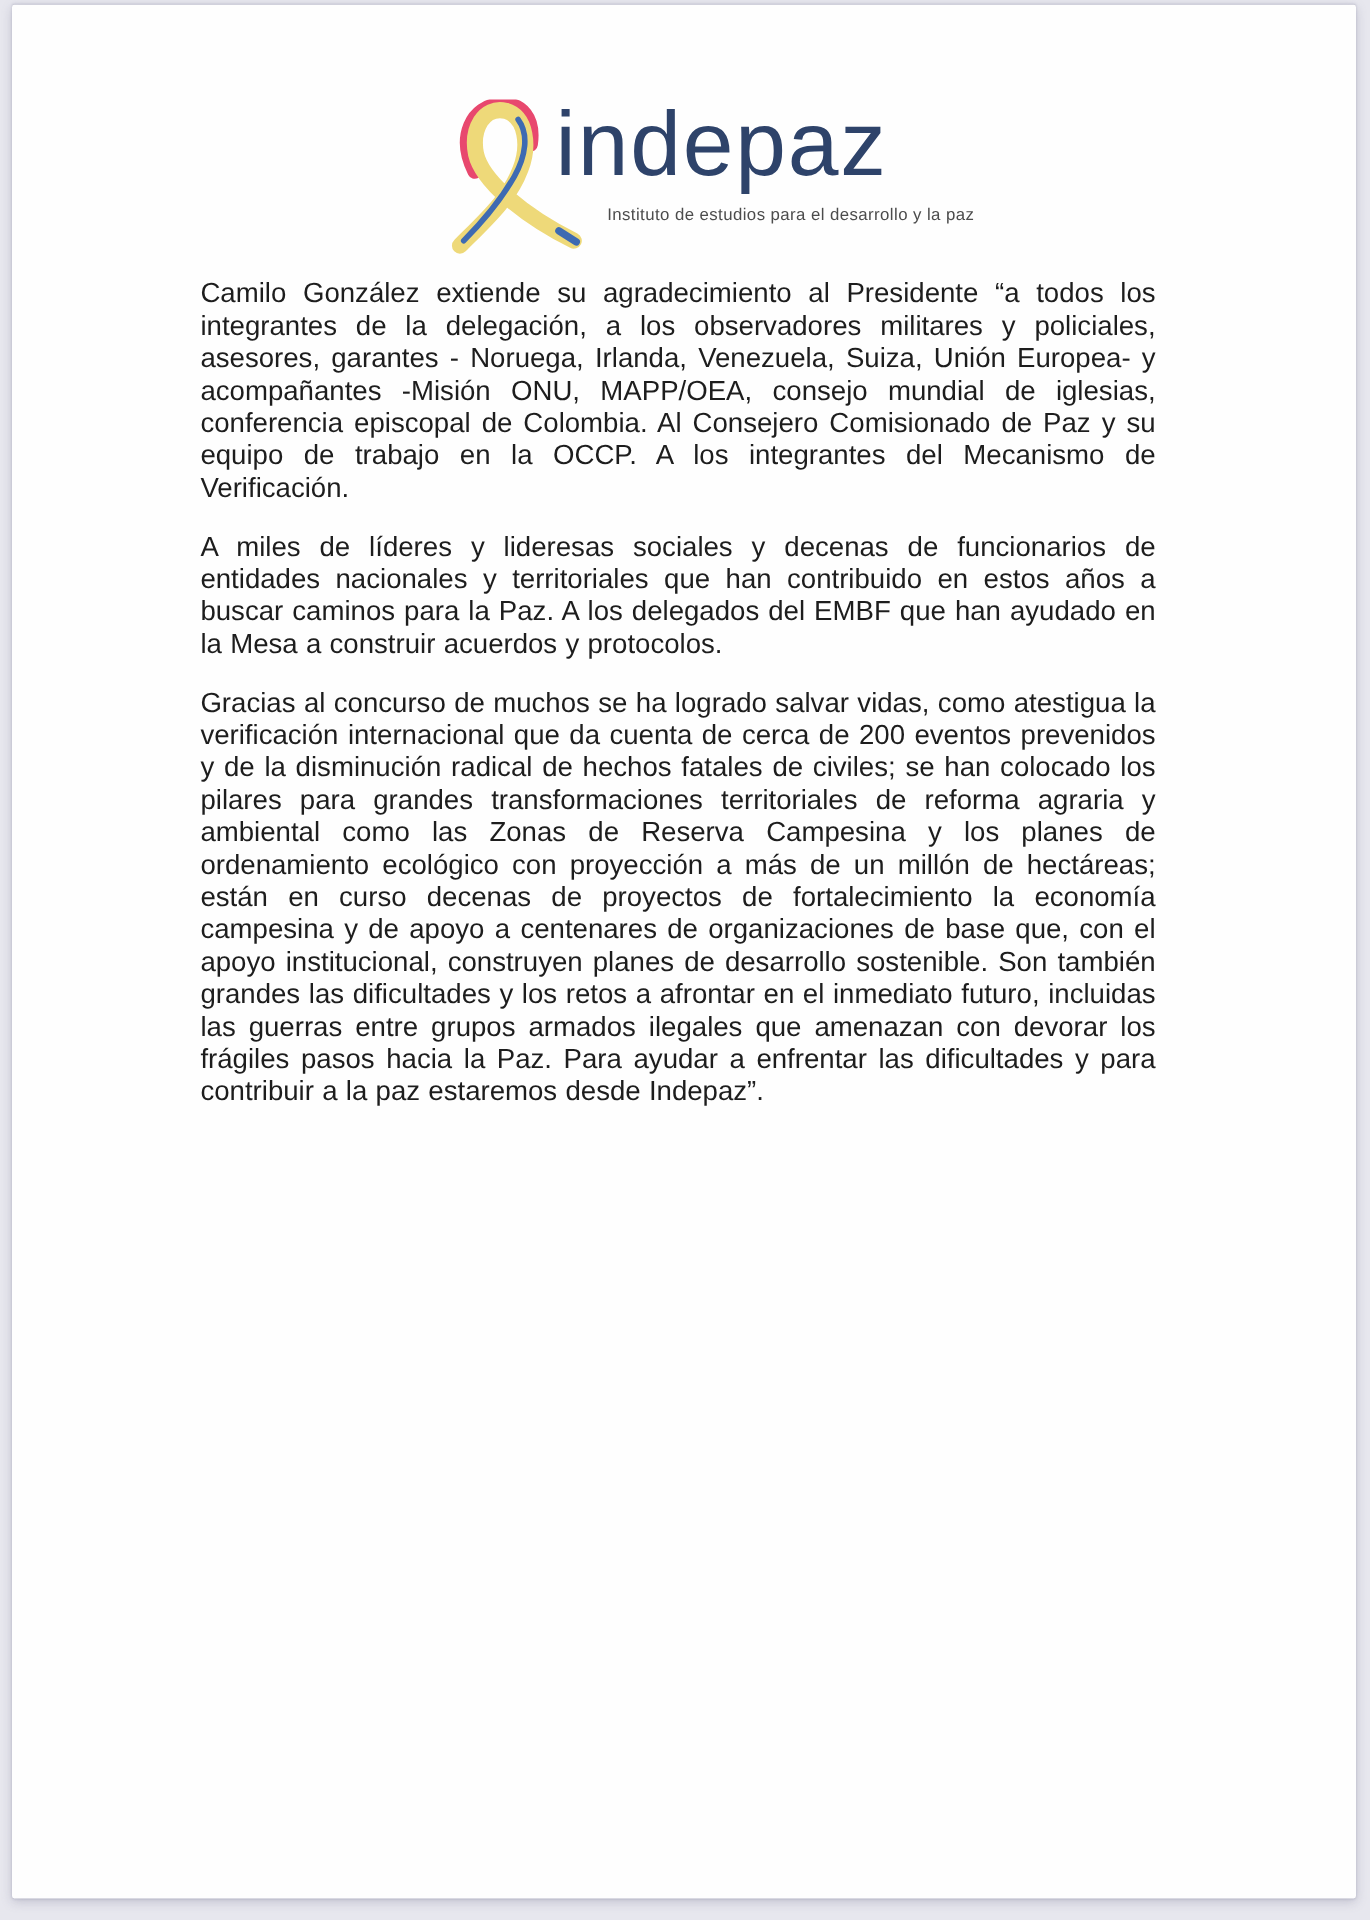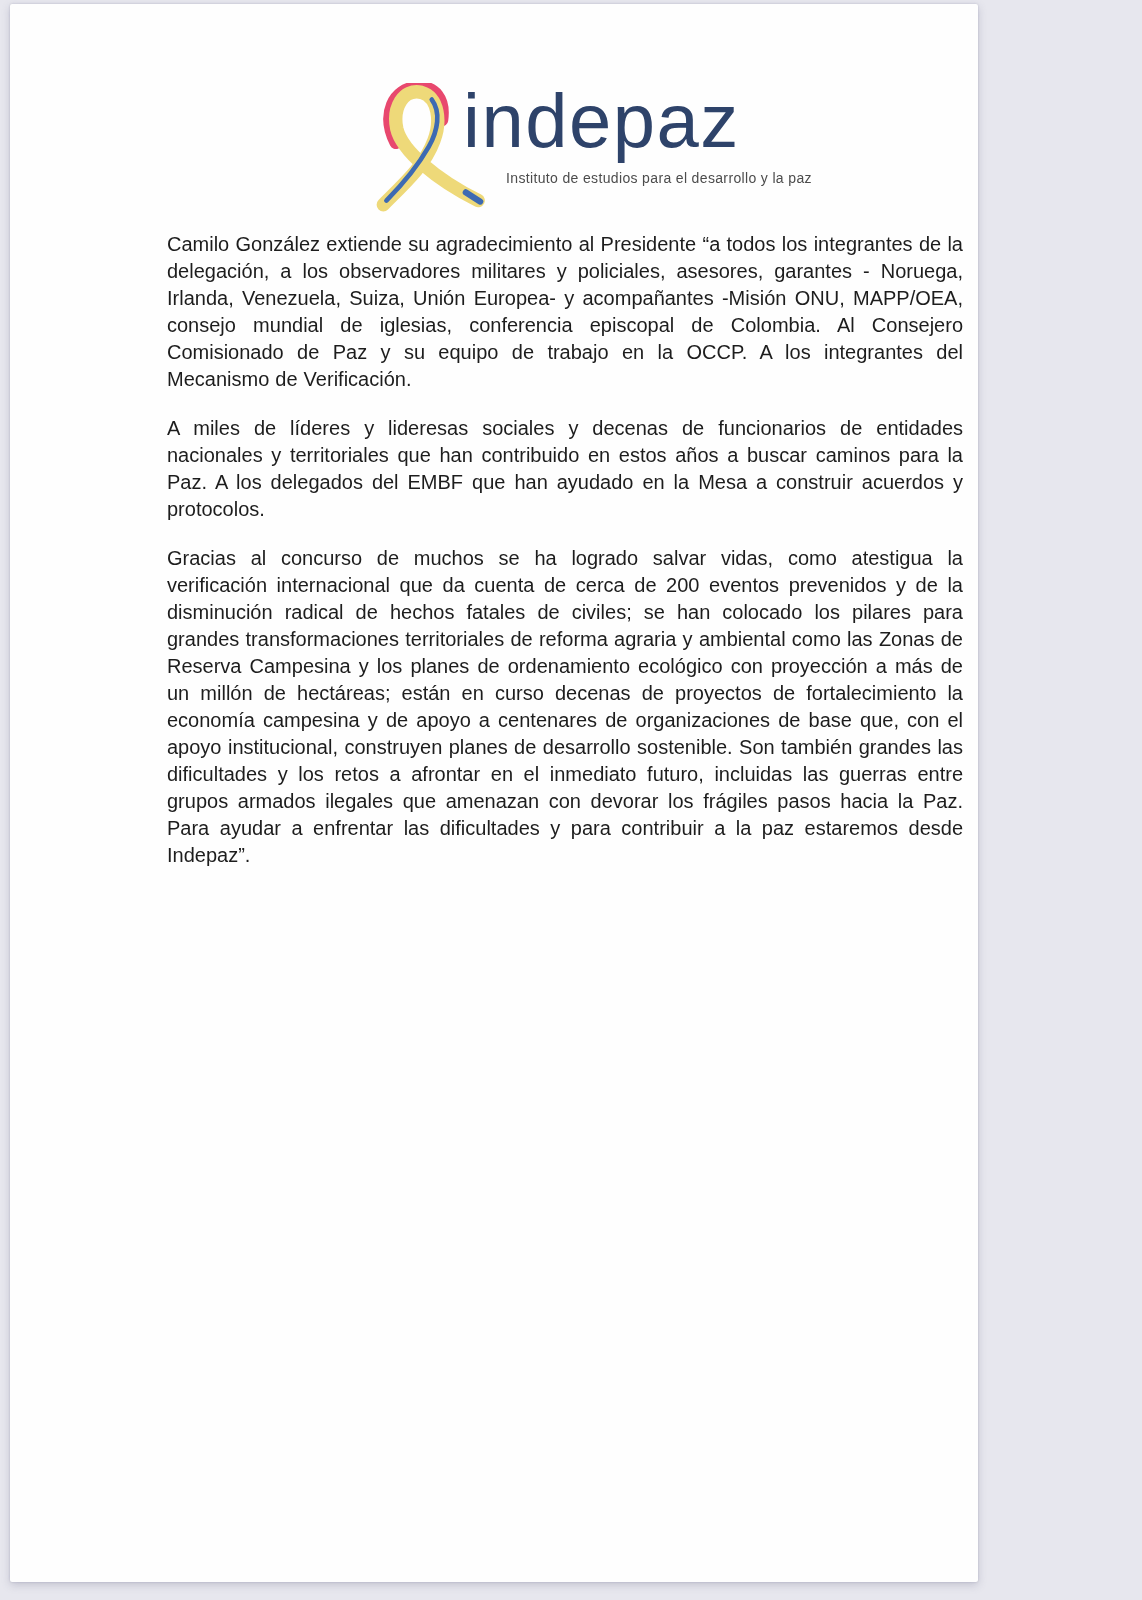--- a/index.html
+++ b/index.html
@@ -8,26 +8,25 @@
     width: 1142px;
     height: 1600px;
     background: #e7e7ee;
     font-family: "Liberation Sans", "DejaVu Sans", sans-serif;
     overflow: hidden;
   }
   .page {
     position: absolute;
     left: 10px;
     top: 4px;
-    width: 932px;
+    width: 1120px;
     height: 1578px;
     background: #fefefe;
     border-radius: 2px;
     box-shadow: 0 3px 9px rgba(110,110,140,0.30), 0 0 2px rgba(140,140,165,0.45);
-    padding-left: 36px;
   }
   
   .ribbon {
     position: absolute;
     left: 363px;
     top: 79px;
     width: 134px;
     height: 130px;
   }
   .wordmark {
@@ -54,21 +53,21 @@
   
   .content {
     position: absolute;
     left: 157px;
     top: 227px;
     width: 812px;
     color: #1d1d1d;
   }
   .content p {
     margin: 0 16px 22px 0;
-    font-size: 20px;
+    font-size: 23px;
     line-height: 27px;
     text-align: justify;
     text-align-last: left;
     word-spacing: 0.5px;
   }
 </style>
 </head>
 <body>
 
 <div class="page">

